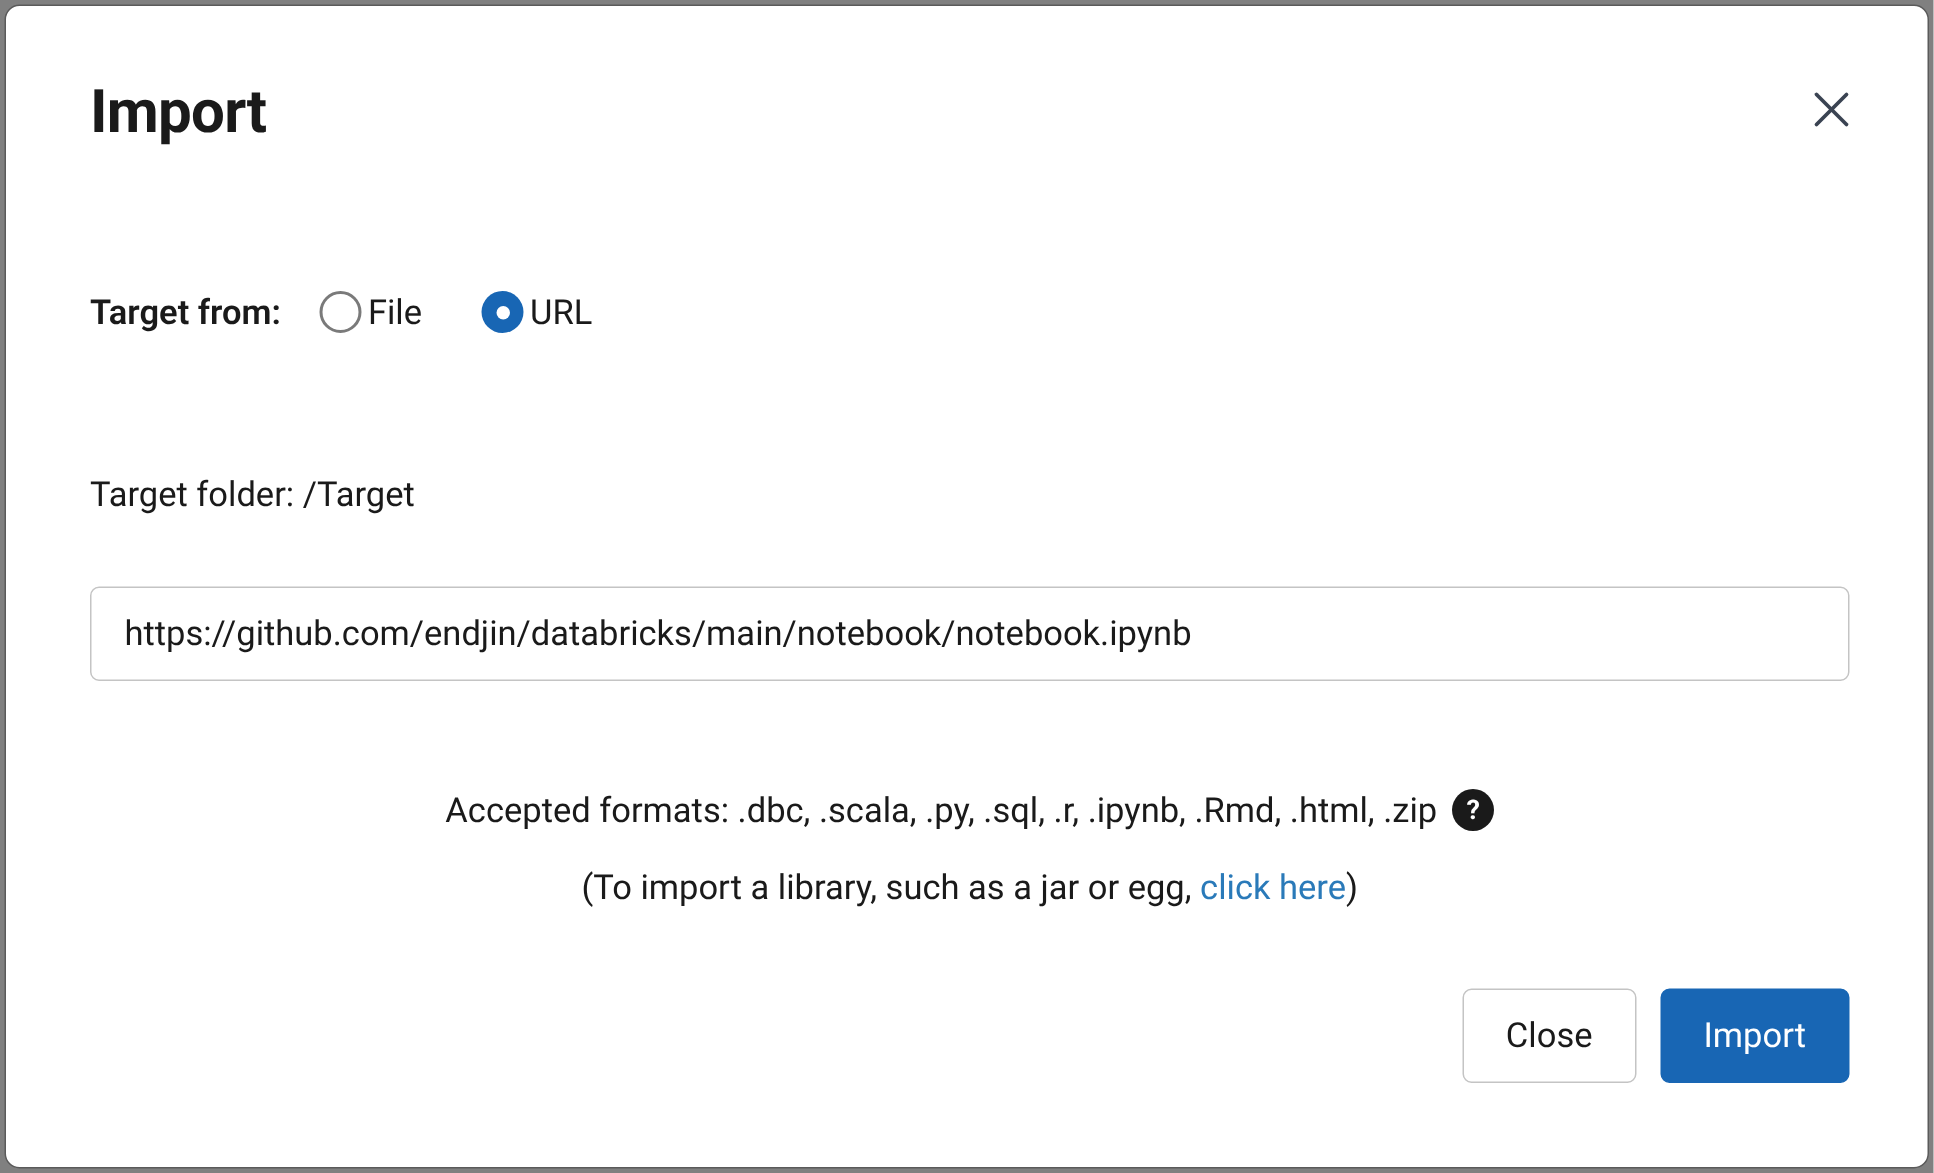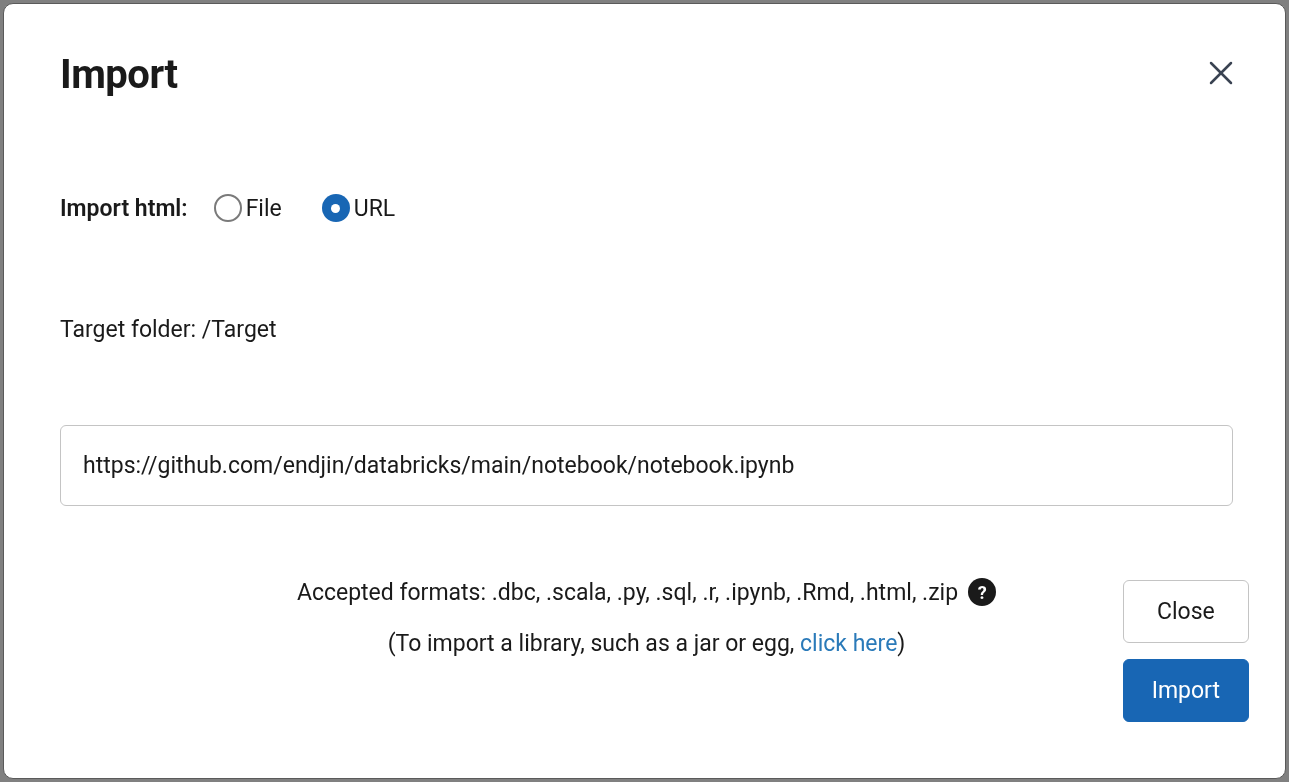--- a/index.html
+++ b/index.html
@@ -94,23 +94,23 @@
       align-items: center;
       gap: 40px;
       margin-left: 4px;
     }
     .target-folder-row {
       margin-top: 94px;
       font-size: 23px;
       color: #1a1a1a;
     }
     .url-input {
-      margin-top: 82px;
+      margin-top: 48px;
       width: 100%;
-      height: 81px;
+      height: 63px;
       border: 1px solid #c4c4c4;
       border-radius: 6px;
       padding: 0 22px;
       font-size: 23px;
       color: #1a1a1a;
       outline: none;
       font-family: inherit;
     }
     .accepted-formats-row {
       margin-top: 72px;
@@ -141,25 +141,24 @@
       text-align: center;
       font-size: 23px;
       color: #1a1a1a;
     }
     .library-hint-row .link {
       color: #2a7ab9;
       cursor: pointer;
     }
     .button-row {
       position: absolute;
-      right: 36px;
+      right: 52px;
       bottom: 56px;
       display: flex;
       gap: 16px;
-      flex-direction: column;
     }
     .btn {
       height: 63px;
       border-radius: 6px;
       font-size: 23px;
       padding: 0 28px;
       cursor: pointer;
       font-family: inherit;
     }
     .btn-secondary {
@@ -181,21 +180,21 @@
     <h1 class="dialog-title">Import</h1>
     <div class="close-icon">
       <svg width="28" height="28" viewBox="0 0 28 28" fill="none">
         <line x1="4" y1="4" x2="24" y2="24" stroke="currentColor" stroke-width="2.5" stroke-linecap="round"></line>
         <line x1="24" y1="4" x2="4" y2="24" stroke="currentColor" stroke-width="2.5" stroke-linecap="round"></line>
       </svg>
     </div>
   </div>
 
   <div class="import-from-row">
-    <span class="import-from-label">Import html:</span>
+    <span class="import-from-label">Target from:</span>
     <div class="radio-group">
       <div class="radio-option">
         <span class="radio-circle"></span>
         <span class="radio-label">File</span>
       </div>
       <div class="radio-option">
         <span class="radio-circle selected"></span>
         <span class="radio-label">URL</span>
       </div>
     </div>

